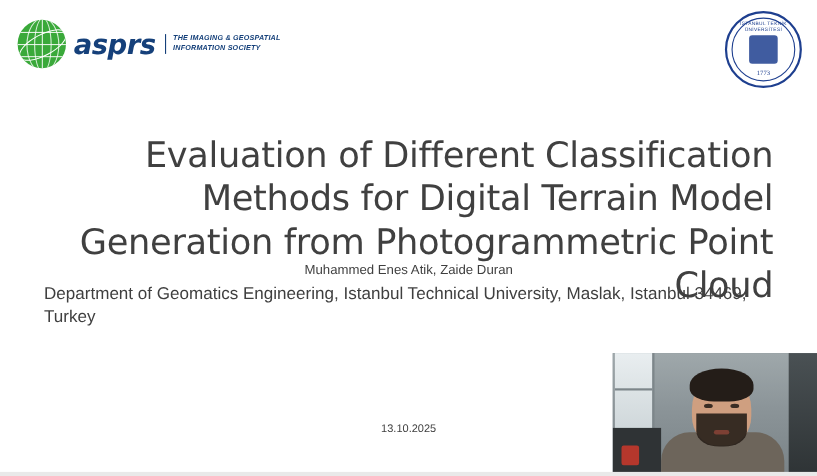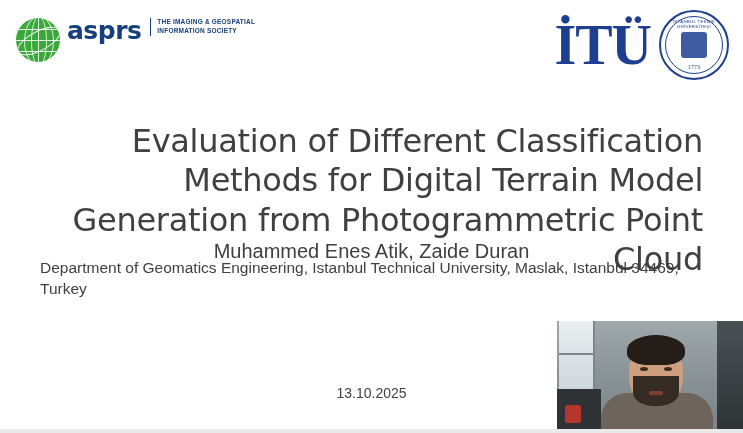--- a/index.html
+++ b/index.html
@@ -20,22 +20,23 @@
     background: #ffffff;
     overflow: hidden;
   }
 
   
   .asprs-logo {
     position: absolute;
     left: 16px;
     top: 18px;
     display: flex;
-    align-items: flex-start;
+    align-items: center;
     gap: 7px;
+    font-style: italic;
   }
   .asprs-globe {
     width: 44px;
     height: 44px;
     border-radius: 50%;
     background: #3aa93a;
     position: relative;
     overflow: hidden;
     flex: none;
   }
@@ -175,21 +176,21 @@
     color: #404040;
     letter-spacing: -0.3px;
   }
   .authors {
     position: absolute;
     left: 40px;
     right: 40px;
     top: 238px;
     text-align: center;
     font-family: "Liberation Sans", sans-serif;
-    font-size: 20px;
+    font-size: 12px;
     color: #3f3f3f;
     line-height: 1.3;
   }
   .affiliation {
     position: absolute;
     left: 40px;
     right: 40px;
     top: 258px;
     text-align: left;
     font-family: "Liberation Sans", sans-serif;
@@ -197,21 +198,21 @@
     color: #3f3f3f;
     line-height: 1.35;
   }
   .date {
     position: absolute;
     left: 0;
     right: 0;
     top: 385px;
     text-align: center;
     font-family: "Liberation Sans", sans-serif;
-    font-size: 14px;
+    font-size: 10px;
     color: #3f3f3f;
   }
 
   
   .webcam {
     position: absolute;
     right: 0;
     bottom: 0;
     width: 186px;
     height: 112px;
@@ -357,21 +358,20 @@
       <div class="sat"></div>
     </div>
     <div class="asprs-word">asprs</div>
     <div class="asprs-tag">
       <div>THE IMAGING &amp; GEOSPATIAL</div>
       <div>INFORMATION SOCIETY</div>
     </div>
   </div>
 
   <div class="itu-block">
-    <div class="itu-text">İTÜ</div>
     <div class="itu-seal">
       <div class="seal-ring-text">İSTANBUL TEKNİK ÜNİVERSİTESİ</div>
       <div class="seal-center"></div>
       <div class="seal-year">1773</div>
     </div>
   </div>
 
   <div class="title">Evaluation of Different Classification Methods for Digital Terrain Model Generation from Photogrammetric Point Cloud</div>
 
   <div class="authors">Muhammed Enes Atik, Zaide Duran</div>

